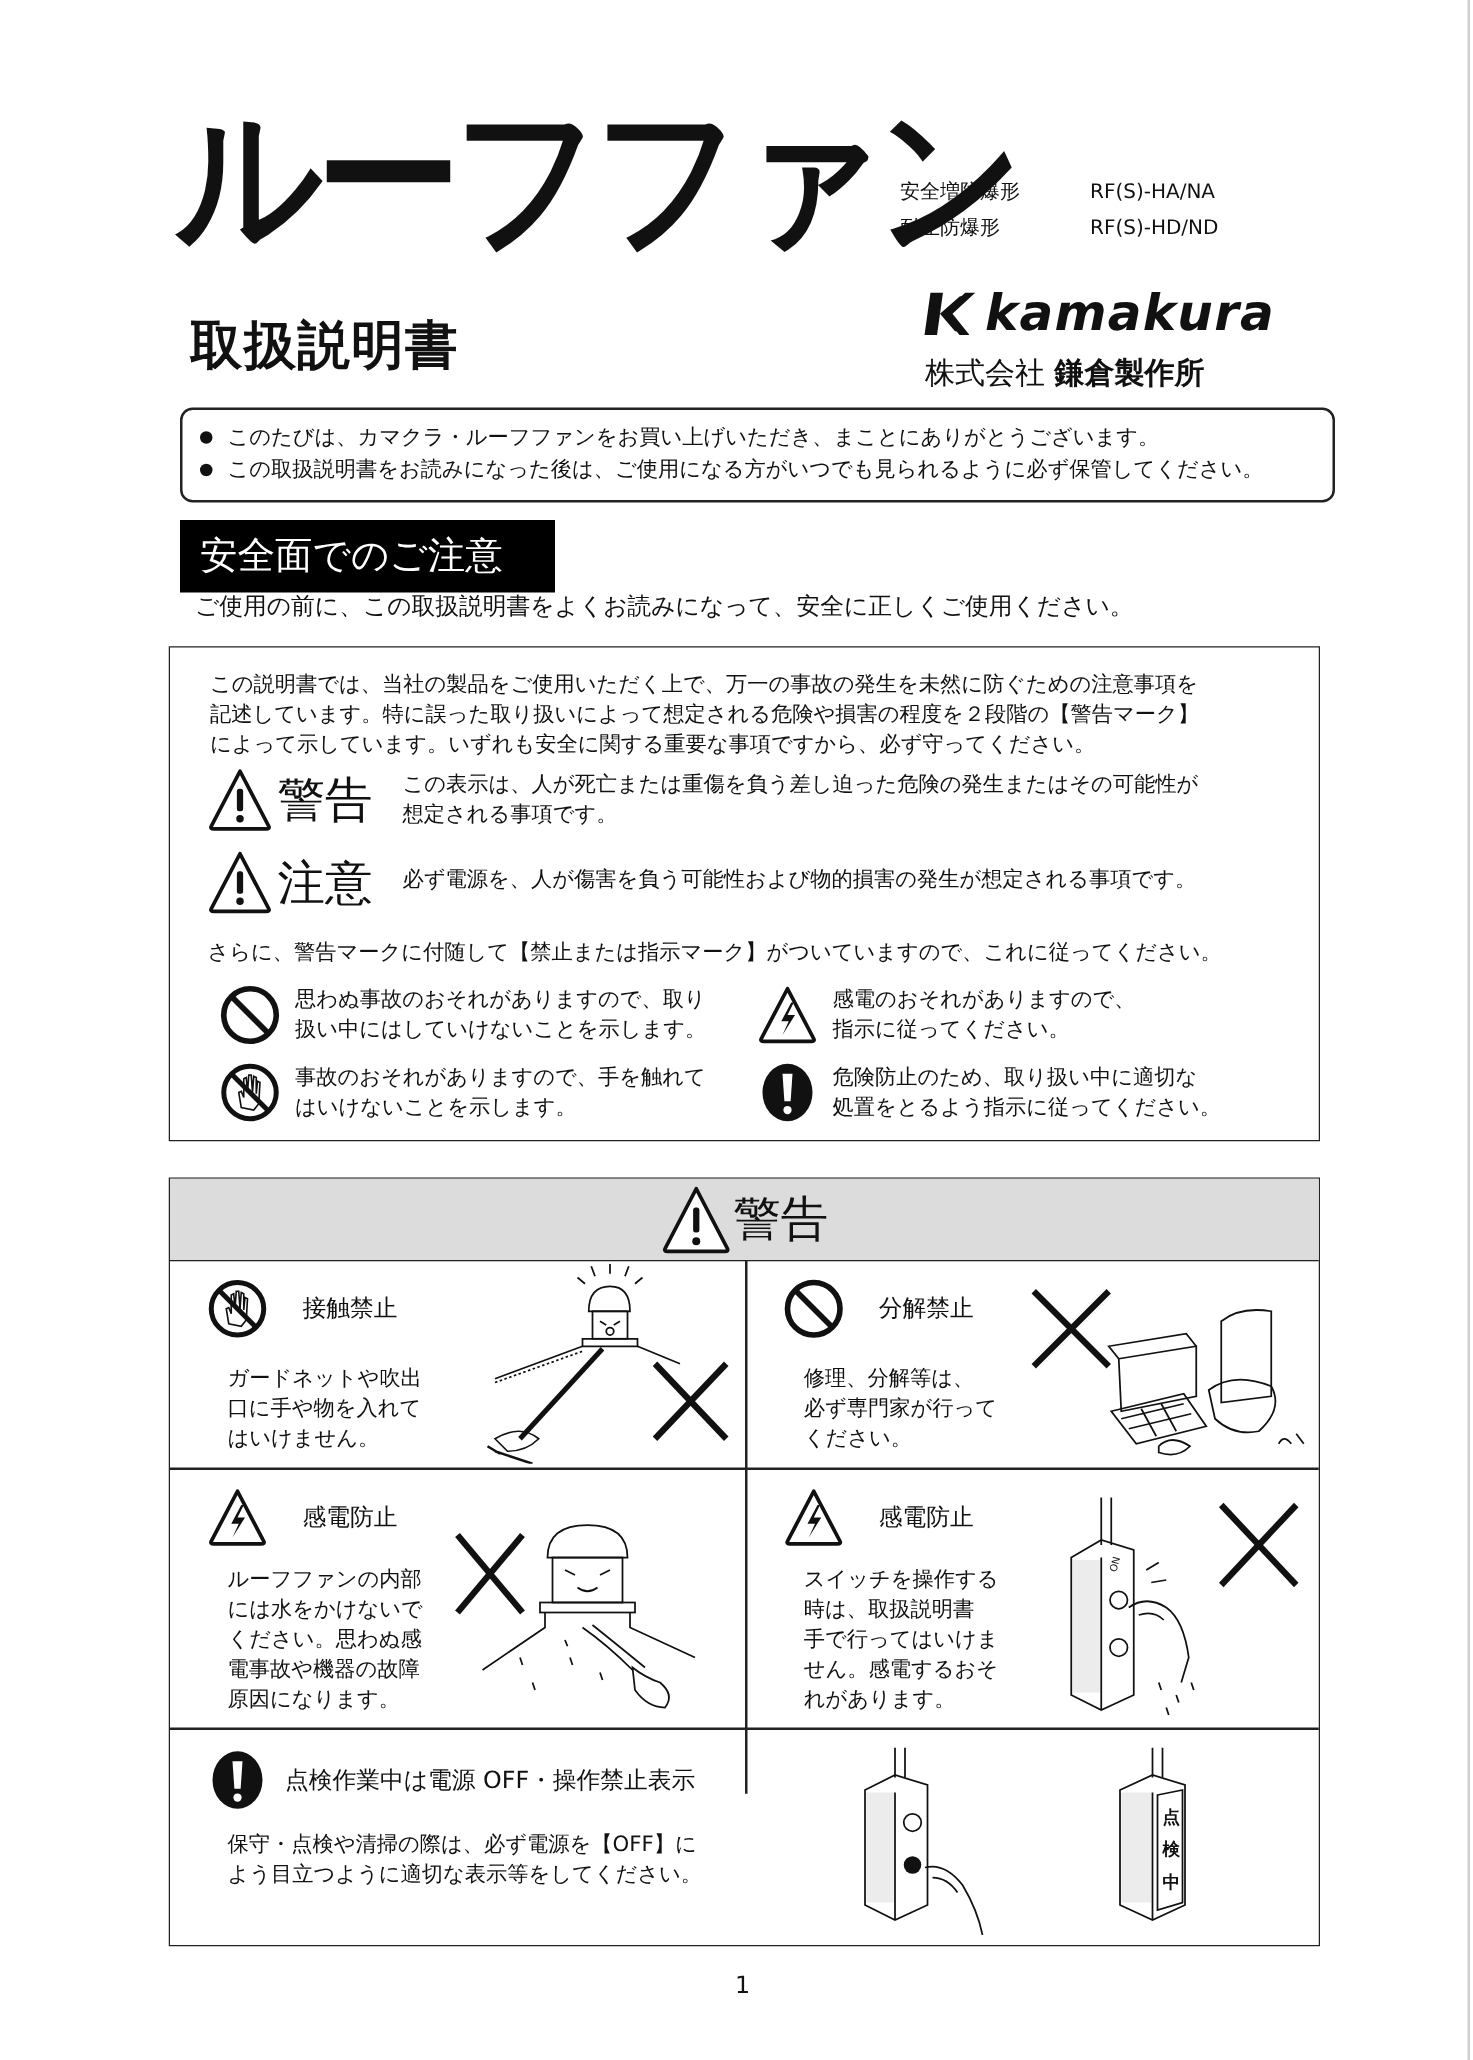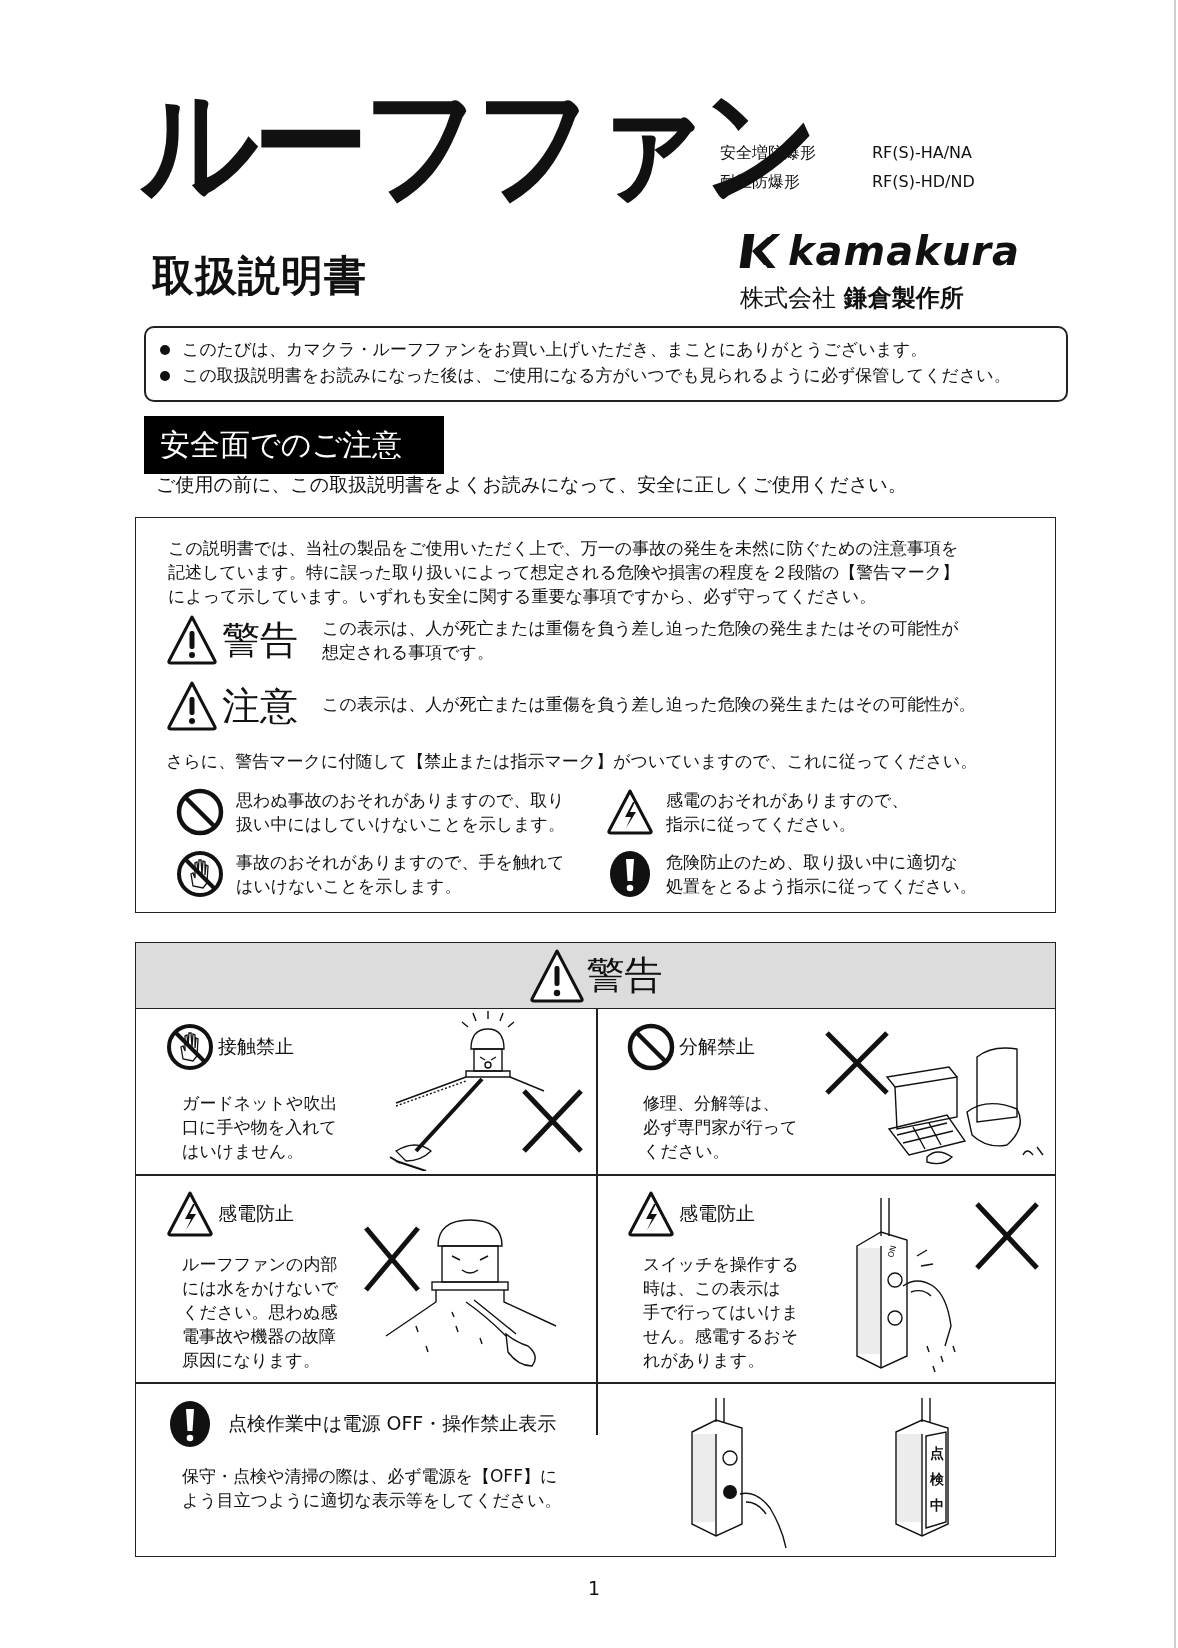--- a/index.html
+++ b/index.html
@@ -43,21 +43,21 @@
 
   .warn-table { position:absolute; left:135px; top:942px; width:921px; height:615px;
                 border:1.5px solid #222; box-sizing:border-box; }
   .warn-head { position:absolute; left:0; top:0; width:100%; height:65px; background:#dcdcdc;
                border-bottom:1.5px solid #222; display:flex; align-items:center; justify-content:center; }
   .warn-head svg { width:56px; height:56px; }
   .warn-head .lbl { font-size:38px; margin-left:2px; }
   .cell { position:absolute; box-sizing:border-box; }
   .cell-title { position:absolute; display:flex; align-items:center; }
   .cell-title svg { width:48px; height:48px; }
-  .cell-title .t { font-size:19px; margin-left:4px; }
+  .cell-title .t { font-size:19px; margin-left:28px; }
   .cell-body { position:absolute; font-size:17px; line-height:24px; }
   .illus { position:absolute; }
   .hline { position:absolute; left:0; width:100%; height:1.5px; background:#222; }
   .vline { position:absolute; width:1.5px; background:#222; }
   .page-num { position:absolute; left:588px; top:1577px; font-size:19px; }
 </style>
 </head>
 <body>
 
 <div class="right-edge"></div>
@@ -122,21 +122,21 @@
   </div>
 
   <div class="level" style="top:162px">
     <svg class="tri" viewBox="0 0 52 52">
       <path d="M26 3 L49 47 Q50 49 47 49 L5 49 Q2 49 3 47 Z" fill="none" stroke="#111" stroke-width="3" stroke-linejoin="round"></path>
       <rect x="23.5" y="17" width="5" height="18" rx="2" fill="#111"></rect>
       <circle cx="26" cy="41" r="3" fill="#111"></circle>
     </svg>
     <span class="kanji">注意</span>
     <div class="desc" style="padding-top:12px">
-      <div>この表示は、人が死亡または重傷を負う差し迫った危険の発生またはその可能性が。</div>
+      <div>必ず電源を、人が傷害を負う可能性および物的損害の発生が想定される事項です。</div>
     </div>
   </div>
 
   <div class="more-line">さらに、警告マークに付随して【禁止または指示マーク】がついていますので、これに従ってください。</div>
 
   <div class="mark-item" style="left:40px; top:270px">
     <svg viewBox="0 0 48 48">
       <circle cx="24" cy="24" r="21" fill="none" stroke="#111" stroke-width="4.5"></circle>
       <line x1="10" y1="10" x2="38" y2="38" stroke="#111" stroke-width="4.5"></line>
     </svg>
@@ -290,21 +290,21 @@
   <div class="cell" style="left:461px; top:233px; width:459px; height:206px">
     <div class="cell-title" style="left:30px; top:14px">
       <svg viewBox="0 0 48 48">
         <path d="M24 3 L45 43 Q46 45 43 45 L5 45 Q2 45 3 43 Z" fill="none" stroke="#111" stroke-width="3" stroke-linejoin="round"></path>
         <path d="M27 14 L19 29 L25 29 L20 40 L30 24 L24 24 L29 14 Z" fill="#111"></path>
       </svg>
       <span class="t">感電防止</span>
     </div>
     <div class="cell-body" style="left:46px; top:76px">
       <div>スイッチを操作する</div>
-      <div>時は、この表示は</div>
+      <div>時は、取扱説明書</div>
       <div>手で行ってはいけま</div>
       <div>せん。感電するおそ</div>
       <div>れがあります。</div>
     </div>
     <svg class="illus" style="left:240px; top:20px" width="215" height="180" viewBox="0 0 215 180">
       <line x1="140" y1="8" x2="200" y2="72" stroke="#111" stroke-width="5"></line>
       <line x1="200" y1="8" x2="140" y2="72" stroke="#111" stroke-width="5"></line>
       <g stroke="#111" fill="none" stroke-width="1.4">
         <path d="M44 2 L44 40 M52 2 L52 40"></path>
         <path d="M20 50 L44 36 L70 44 L70 160 L44 172 L20 160 Z"></path>

